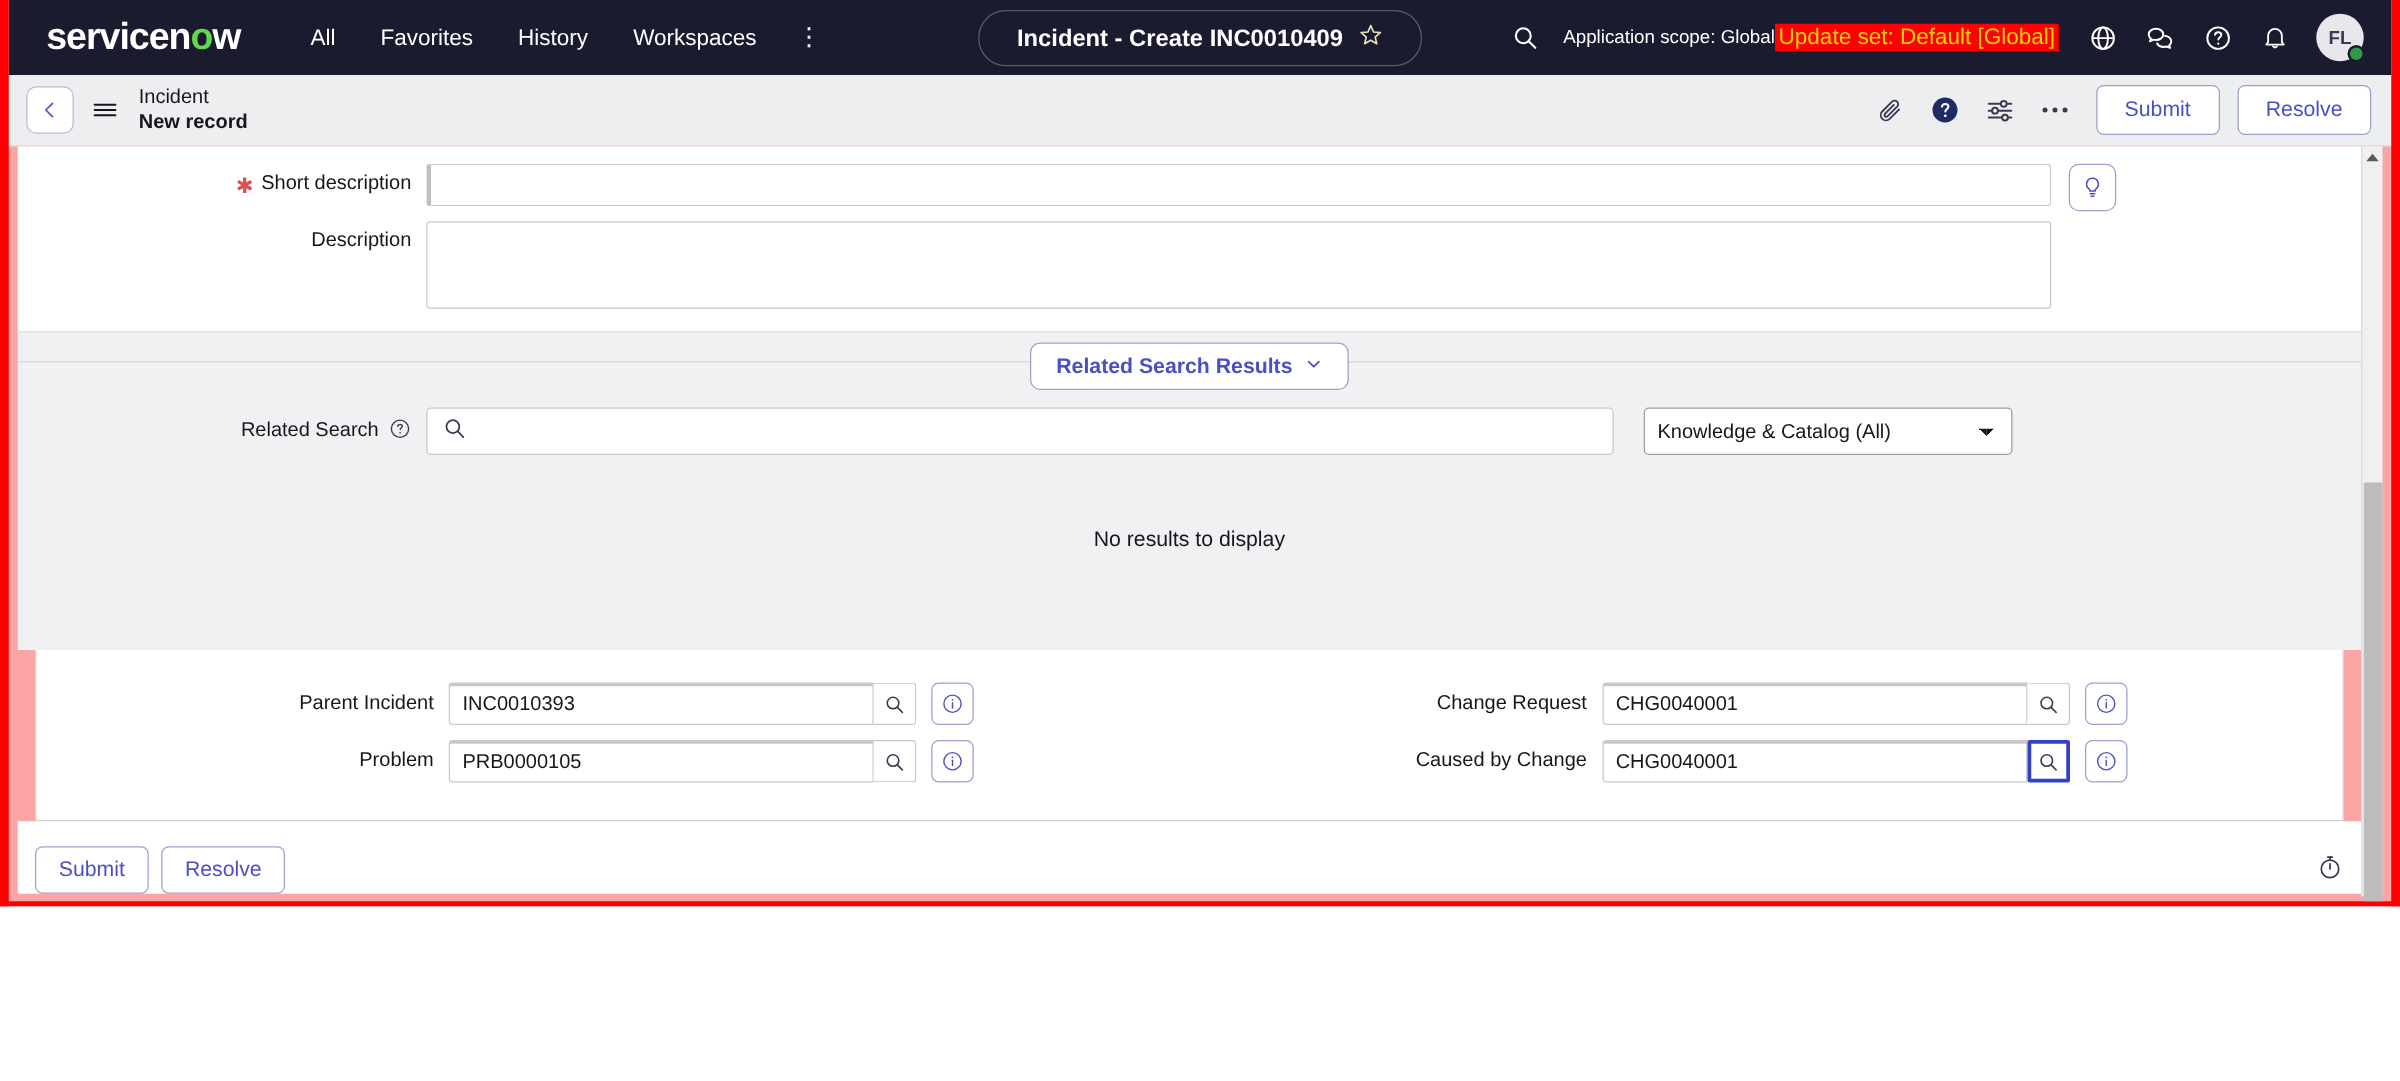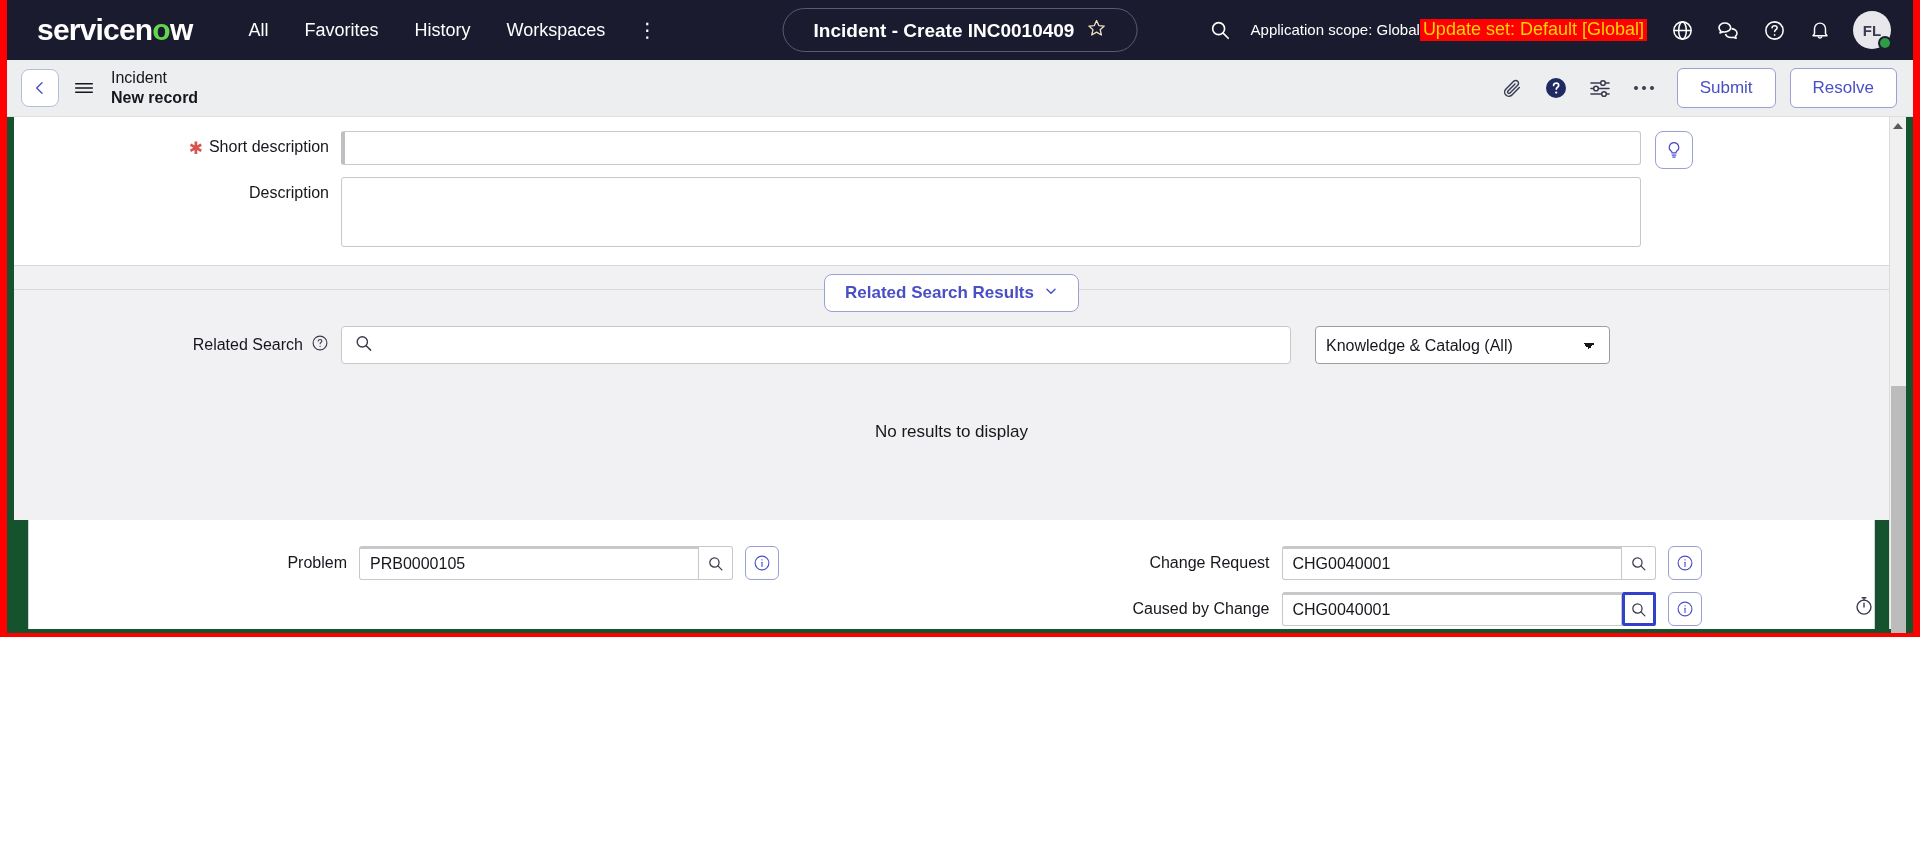--- a/index.html
+++ b/index.html
@@ -9,25 +9,25 @@
     height: 865px;
     overflow: hidden;
     font-family: "Liberation Sans", sans-serif;
     background: #ffffff;
   }
 
   
   #viewport {
     position: relative;
     width: 1920px;
-    height: 637px;
+    height: 725px;
     border-left: 7px solid #ff0000;
     border-right: 7px solid #ff0000;
     border-bottom: 4px solid #ff0000;
-    background: #14532d;
+    background: #fca5a5;
     overflow: hidden;
   }
 
   
   #topnav {
     height: 60px;
     background: #1b1b2f;
     display: flex;
     align-items: center;
     position: relative;
@@ -723,20 +723,39 @@
       </div>
 
       <div class="no-results">No results to display</div>
     </div>
 
 
     <div id="tab-panel">
 
       <div class="rr-col">
 
+        <div class="rr-row">
+          <div class="rr-label">Parent Incident</div>
+          <div class="rr-field">
+            <input class="ref-input" type="text" value="INC0010393" style="">
+            <div class="ref-mag">
+              <svg width="17" height="17" viewBox="0 0 24 24" fill="none" stroke="#3a3a50" stroke-width="1.8" stroke-linecap="round">
+                <circle cx="10.5" cy="10.5" r="6.5"></circle>
+                  <line x1="15.4" y1="15.4" x2="21" y2="21"></line>
+              </svg>
+            </div>
+          </div>
+          <div class="ref-info">
+            <svg width="18" height="18" viewBox="0 0 24 24" fill="none" stroke="#4a4fc4" stroke-width="1.5">
+              <circle cx="12" cy="12" r="9.2"></circle>
+              <line x1="12" y1="11" x2="12" y2="16.6" stroke-linecap="round"></line>
+              <circle cx="12" cy="7.8" r="0.95" fill="#4a4fc4" stroke="none"></circle>
+            </svg>
+          </div>
+        </div>
 
         <div class="rr-row">
           <div class="rr-label">Problem</div>
           <div class="rr-field">
             <input class="ref-input" type="text" value="PRB0000105" style="">
             <div class="ref-mag">
               <svg width="17" height="17" viewBox="0 0 24 24" fill="none" stroke="#3a3a50" stroke-width="1.8" stroke-linecap="round">
                 <circle cx="10.5" cy="10.5" r="6.5"></circle>
                   <line x1="15.4" y1="15.4" x2="21" y2="21"></line>
               </svg>

